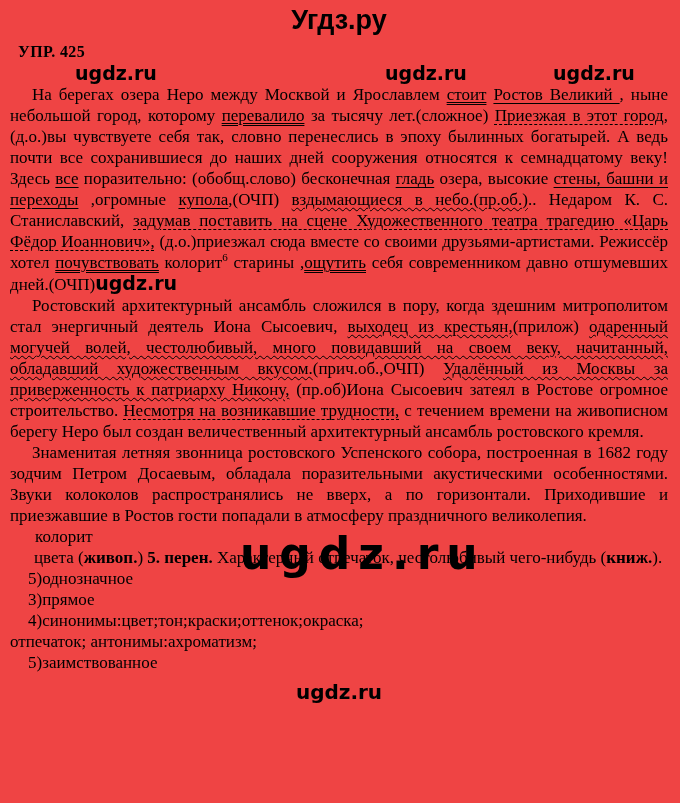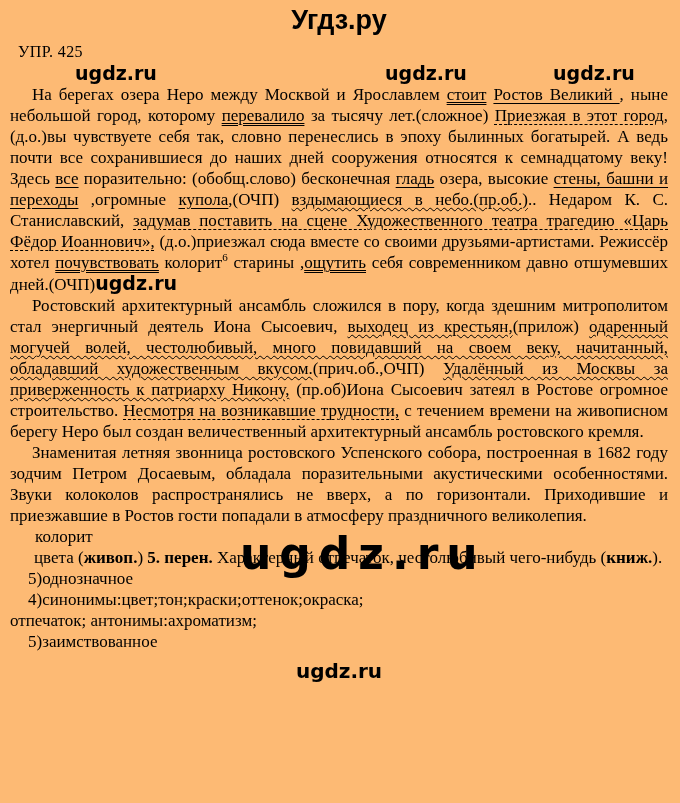--- a/index.html
+++ b/index.html
@@ -7,31 +7,31 @@
   body {
     width:680px; height:803px;
     font-family:"Liberation Serif", serif;
     color:#000000;
   }
   .page {
     position:relative;
     width:680px; height:803px;
     padding:4px 12px 0 10px;
     overflow:hidden;
-    background:#fdba74;
+    background:#ef4444;
   }
   .site-title {
     text-align:center;
     font-family:"Liberation Sans", sans-serif;
     font-weight:bold;
     font-size:27px;
     line-height:32px;
   }
   .exercise {
-    font-weight:normal;
+    font-weight:bold;
     font-size:16px;
     line-height:18px;
     margin:7px 0 0 8px;
     letter-spacing:0.4px;
   }
   .wm { font-family:"DejaVu Sans", sans-serif; font-weight:bold; }
   .wm-row { position:relative; height:20px; margin-top:3px; }
   .wm-row .wm { position:absolute; top:0; font-size:19px; line-height:19px; }
   .wm-pos-1 { left:65px; }
   .wm-pos-2 { left:375px; }
@@ -90,20 +90,21 @@
   <p class="para"><span>На берегах озера Неро между Москвой и Ярославлем </span><span class="u2">стоит</span><span> </span><span class="u1">Ростов Великий </span><span>, ныне небольшой город, которому </span><span class="u2">перевалило</span><span> за тысячу лет.(сложное) </span><span class="ud">Приезжая в этот город</span><span>, (д.о.)вы чувствуете себя так, словно перенеслись в эпоху былинных богатырей. А ведь почти все сохранившиеся до наших дней сооружения относятся к семнадцатому веку! Здесь </span><span class="u1">все</span><span> поразительно: (обобщ.слово) бесконечная </span><span class="u1">гладь</span><span> озера, высокие </span><span class="u1">стены, башни и переходы</span><span> ,огромные </span><span class="u1">купола</span><span>,(ОЧП) </span><span class="uw">вздымающиеся в небо.(пр.об.)</span><span>.. Недаром К. С. Станиславский, </span><span class="ud">задумав поставить на сцене Художественного театра трагедию «Царь Фёдор Иоаннович»,</span><span> (д.о.)приезжал сюда вместе со своими друзьями-артистами. Режиссёр хотел </span><span class="u2">почувствовать</span><span> колорит</span><span class="sup">6</span><span> старины ,</span><span class="u2">ощутить</span><span> себя современником давно отшумевших дней.(ОЧП)</span><span class="wm">ugdz.ru</span></p>
   <p class="para"><span>Ростовский архитектурный ансамбль сложился в пору, когда здешним митрополитом стал энергичный деятель Иона Сысоевич, </span><span class="uw">выходец из крестьян,</span><span>(прилож) </span><span class="uw">одаренный могучей волей, честолюбивый, много повидавший на своем веку, начитанный, обладавший художественным вкусом.</span><span>(прич.об.,ОЧП) </span><span class="uw">Удалённый из Москвы за приверженность к патриарху Никону,</span><span> (пр.об)Иона Сысоевич затеял в Ростове огромное строительство. </span><span class="ud">Несмотря на возникавшие трудности,</span><span> с течением времени на живописном берегу Неро был создан величественный архитектурный ансамбль ростовского кремля.</span></p>
   <p class="para"><span>Знаменитая летняя звонница ростовского Успенского собора, построенная в 1682 году зодчим Петром Досаевым, обладала поразительными акустическими особенностями. Звуки колоколов распространялись не вверх, а по горизонтали. Приходившие и приезжавшие в Ростов гости попадали в атмосферу праздничного великолепия.</span></p>
 
   <div class="wm-big">ugdz.ru</div>
 
   <div>
     <div class="dict-head">колорит</div>
     <p class="dict-line sense2"><span>цвета (</span><span class="b">живоп.</span><span>) </span><span class="b">5. перен.</span><span> Характерный отпечаток, честолюбивый чего-нибудь (</span><span class="b">книж.</span><span>).</span></p>
     <div class="dict-item">5)однозначное</div>
+    <div class="dict-item">3)прямое</div>
     <div class="spread">
         <span>4)синонимы:</span>
         <span>цвет;</span>
         <span>тон;</span>
         <span>краски;</span>
         <span>оттенок;</span>
         <span>окраска;</span>
       </div>
     <div class="plain-line">отпечаток; антонимы:ахроматизм;</div>
     <div class="dict-item">5)заимствованное</div>

